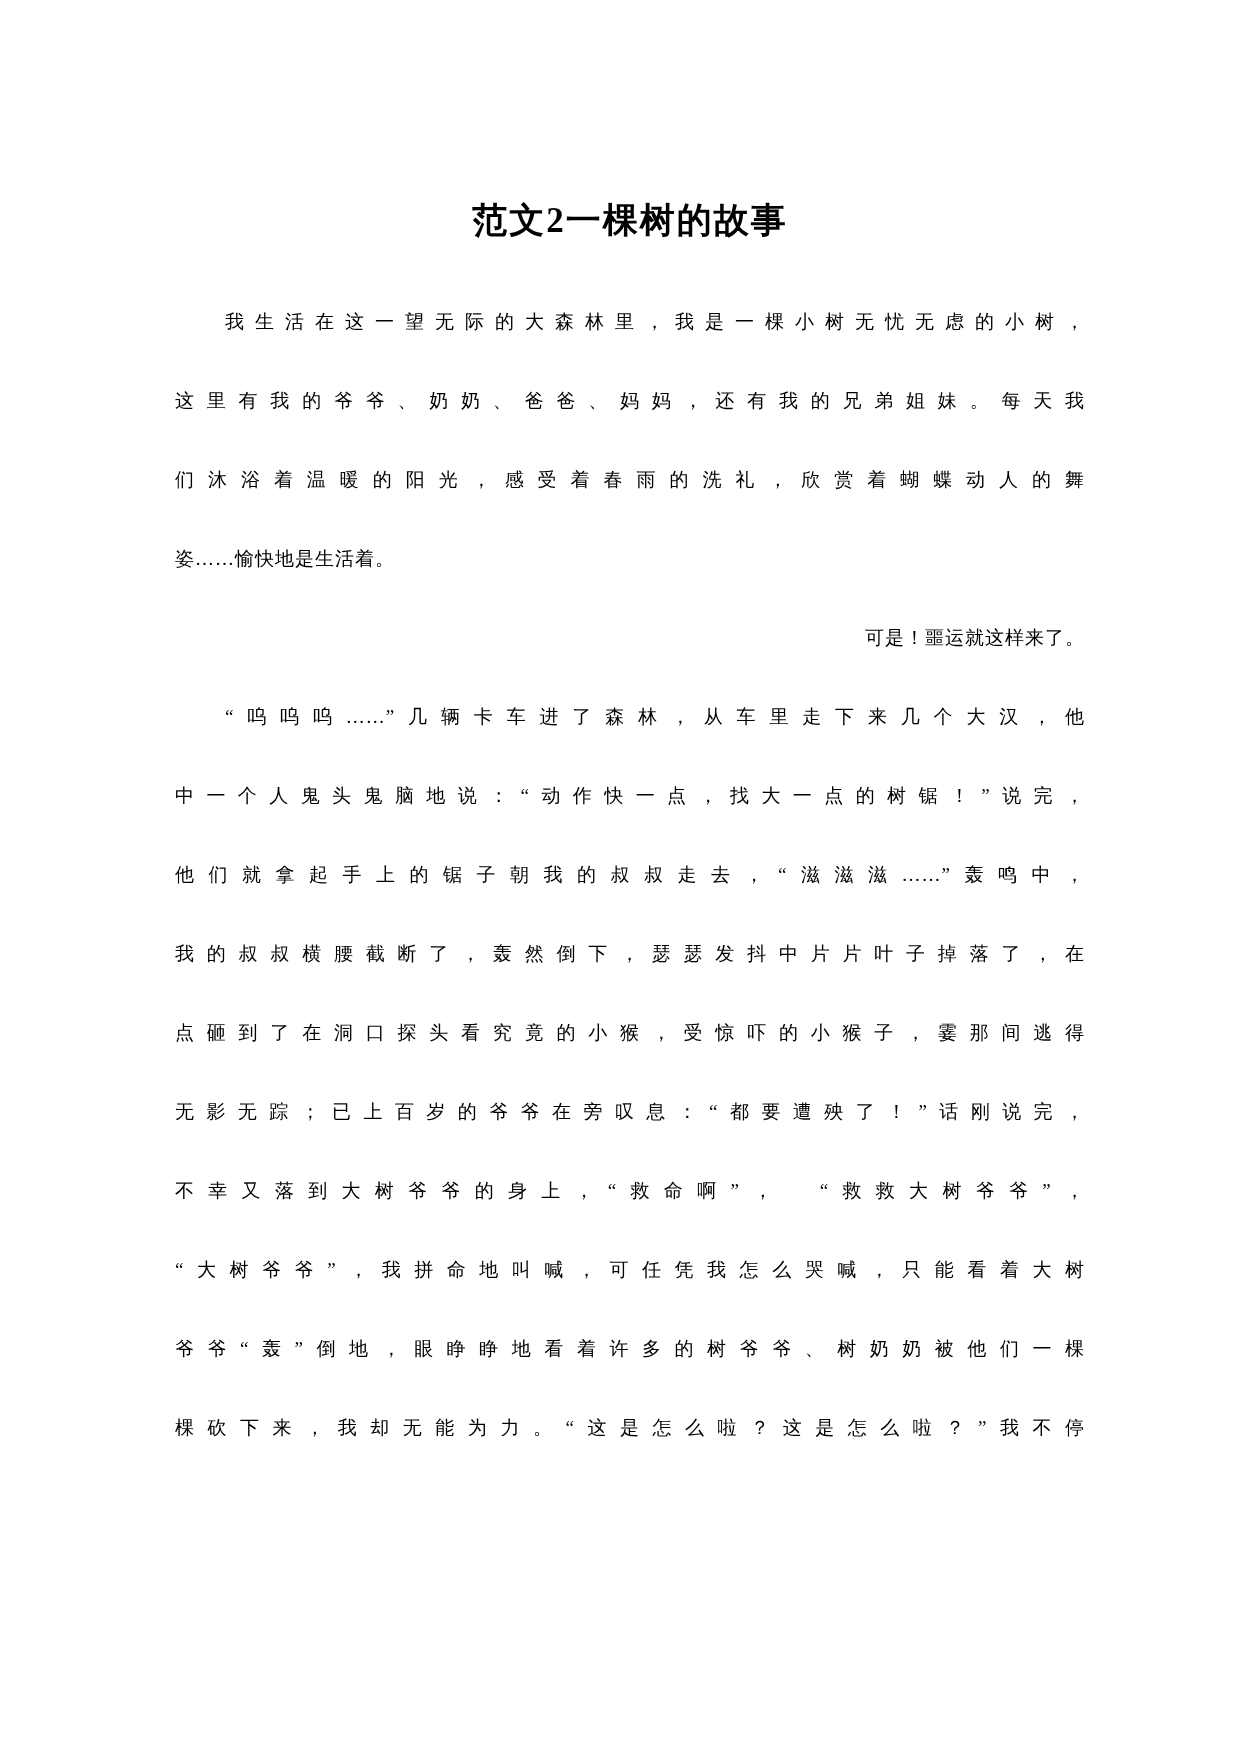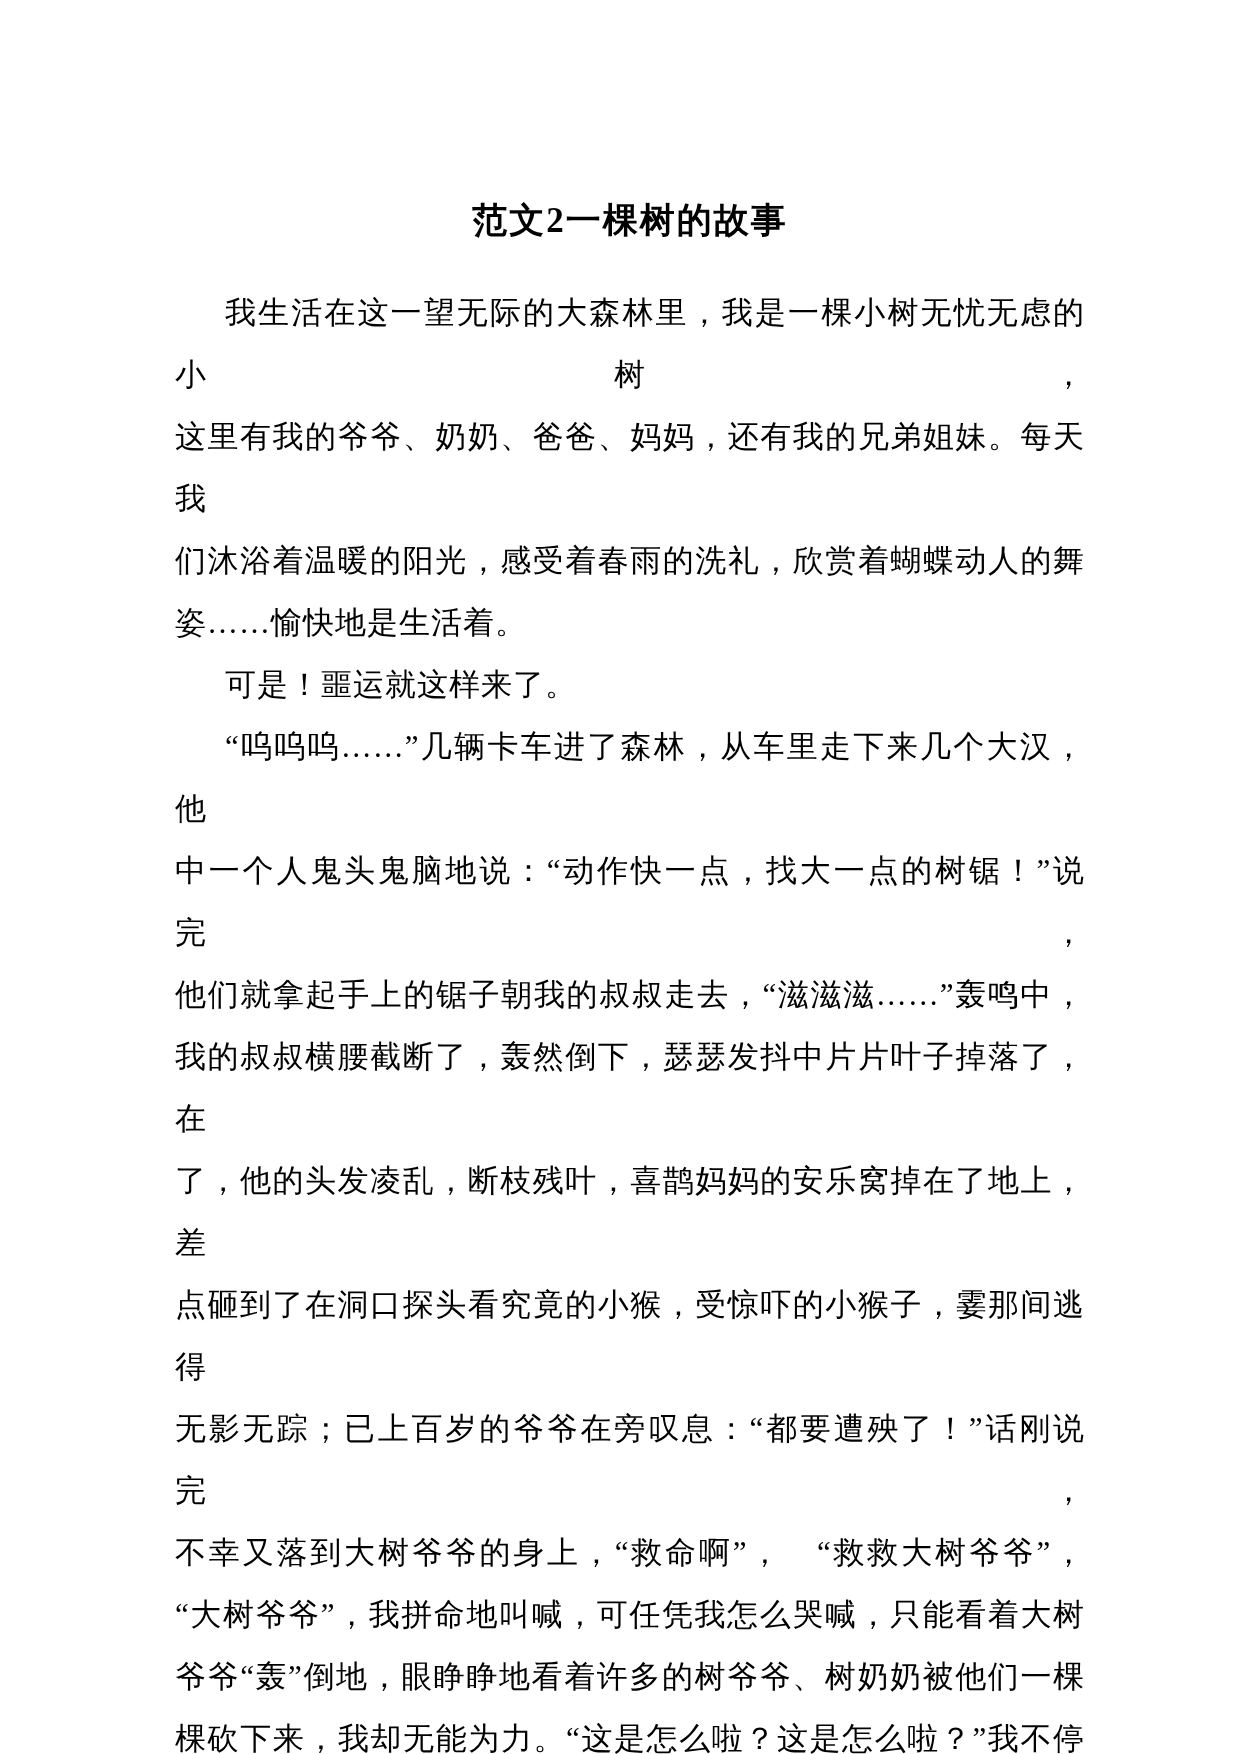--- a/index.html
+++ b/index.html
@@ -30,35 +30,36 @@
     letter-spacing: 2px;
     white-space: nowrap;
   }
   .doc-body {
     margin-top: 30px;
   }
   .paragraph {
     margin: 0;
   }
   .line {
-    font-size: 31px;
-    line-height: 62px;
+    font-size: 19px;
+    line-height: 79px;
     letter-spacing: 1px;
     white-space: nowrap;
     text-align: left;
   }
   
   .line.full {
     white-space: normal;
     text-align: justify;
     text-align-last: justify;
   }
   
   .line.indent {
     text-indent: 50px;
+    text-align: right;
   }
 </style>
 </head>
 <body>
 
 <div class="page">
   <div class="content">
     <div class="doc-title">范文2一棵树的故事</div>
     <div class="doc-body" id="doc-body">
         <div class="paragraph">
@@ -68,21 +69,20 @@
           <div class="line">姿……愉快地是生活着。</div>
         </div>
         <div class="paragraph">
           <div class="line indent">可是！噩运就这样来了。</div>
         </div>
         <div class="paragraph">
           <div class="line indent full">“呜呜呜……”几辆卡车进了森林，从车里走下来几个大汉，他</div>
           <div class="line full">中一个人鬼头鬼脑地说：“动作快一点，找大一点的树锯！”说完，</div>
           <div class="line full">他们就拿起手上的锯子朝我的叔叔走去，“滋滋滋……”轰鸣中，</div>
           <div class="line full">我的叔叔横腰截断了，轰然倒下，瑟瑟发抖中片片叶子掉落了，在</div>
-          <div class="line full">了，他的头发凌乱，断枝残叶，喜鹊妈妈的安乐窝掉在了地上，差</div>
           <div class="line full">点砸到了在洞口探头看究竟的小猴，受惊吓的小猴子，霎那间逃得</div>
           <div class="line full">无影无踪；已上百岁的爷爷在旁叹息：“都要遭殃了！”话刚说完，</div>
           <div class="line full">不幸又落到大树爷爷的身上，“救命啊”，　“救救大树爷爷”，</div>
           <div class="line full">“大树爷爷”，我拼命地叫喊，可任凭我怎么哭喊，只能看着大树</div>
           <div class="line full">爷爷“轰”倒地，眼睁睁地看着许多的树爷爷、树奶奶被他们一棵</div>
           <div class="line full">棵砍下来，我却无能为力。“这是怎么啦？这是怎么啦？”我不停</div>
         </div>
       </div>
   </div>
 </div>

